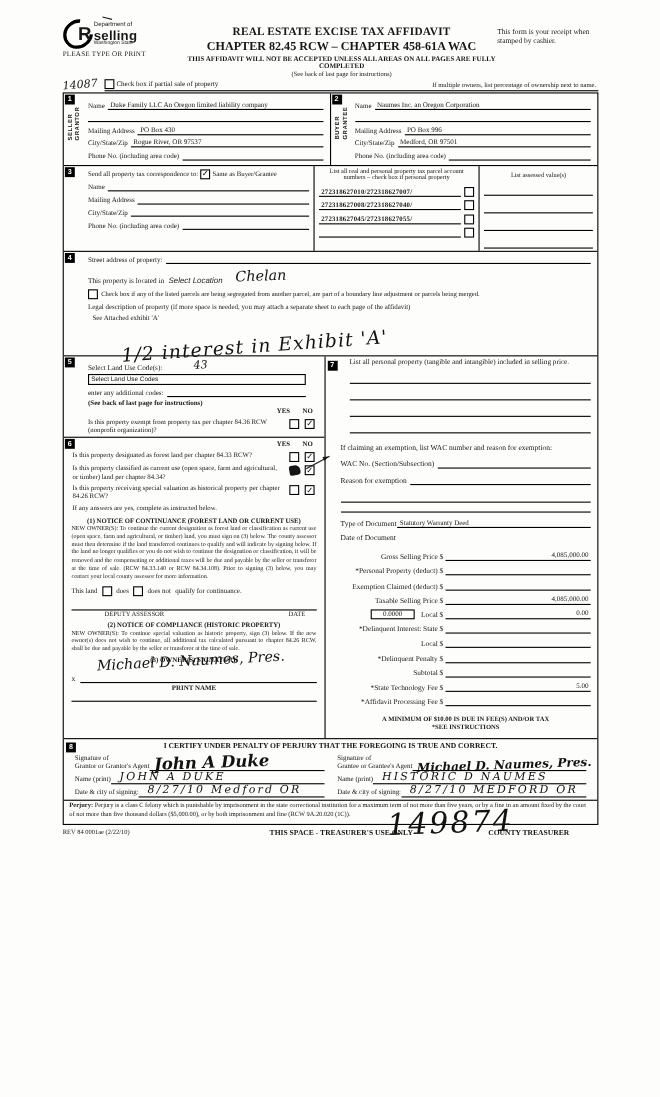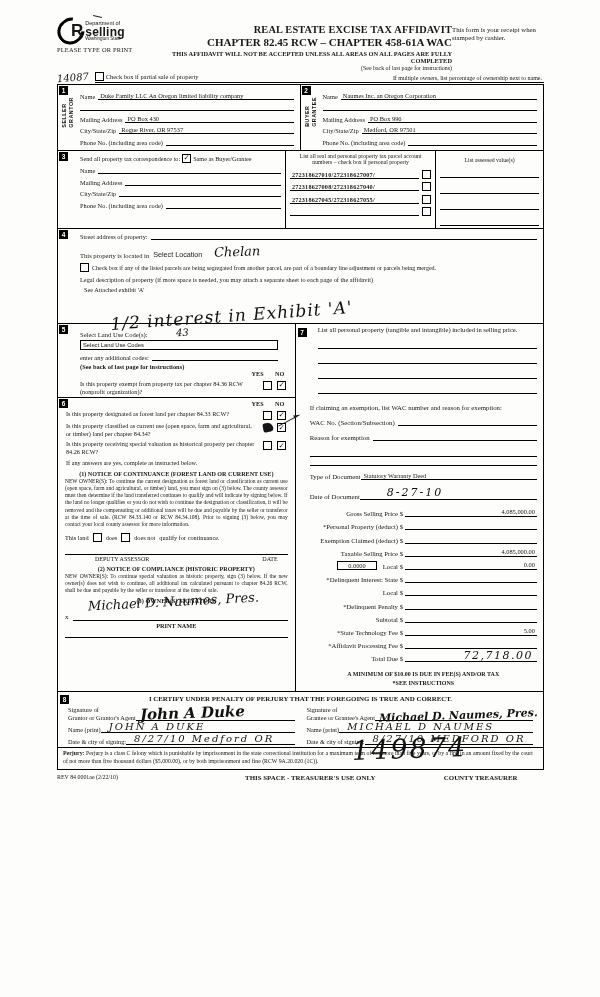--- a/index.html
+++ b/index.html
@@ -10,21 +10,21 @@
   .hdr{display:flex;align-items:flex-start;}
   .logo{width:112px;position:relative;padding-top:8px;}
   .logo-row{display:flex;align-items:center;}
   .logo-swoosh{width:22px;height:20px;border:3px solid #000;border-right-color:transparent;border-radius:50% 50% 50% 50%;transform:rotate(-40deg);position:relative;margin-right:-14px;}
   .logo-R{font-family:"Liberation Sans",sans-serif;font-weight:bold;font-size:17px;position:relative;z-index:2;}
   .logo-texts{margin-left:2px;line-height:1;}
   .logo-dept{font-family:"Liberation Sans",sans-serif;font-size:5.5px;}
   .logo-rev{font-family:"Liberation Sans",sans-serif;font-weight:bold;font-size:12px;letter-spacing:.2px;margin-top:-1px;}
   .logo-wa{font-family:"Liberation Sans",sans-serif;font-size:4.5px;margin-top:-1px;}
   .ptp{font-size:6.4px;margin-top:2px;letter-spacing:.2px;}
-  .titleblock{flex:1;text-align:right;padding-top:14px;}
+  .titleblock{flex:1;text-align:center;padding-top:14px;}
   .t1{font-weight:bold;font-size:10.3px;letter-spacing:.2px;}
   .t2{font-weight:bold;font-size:11px;margin-top:1px;}
   .t3{font-weight:bold;font-size:6.4px;margin-top:2px;}
   .t4{font-size:5.9px;margin-top:1px;}
   .receipt{width:92px;font-size:6.8px;padding-top:16px;line-height:1.25;}
   
   .prow{display:flex;align-items:flex-end;font-size:6.4px;margin-top:1px;}
   .hand{font-family:"DejaVu Serif",serif;font-style:italic;color:#121212;}
   .hnum{font-size:10px;transform:rotate(-5deg);margin-right:6px;}
   .prow .mid{display:flex;align-items:center;gap:2px;border-bottom:.9px solid #000;flex:1;padding-bottom:1px;}
@@ -50,21 +50,21 @@
   .b1{width:47%;position:relative;padding:3px 4px 4px 22px;box-sizing:border-box;border-right:1px solid #000;}
   .b2{width:31%;padding:2px 4px;box-sizing:border-box;border-right:1px solid #000;}
   .b3{width:22%;padding:2px 4px;box-sizing:border-box;}
   .b1-top{display:flex;align-items:center;gap:2px;font-size:6.2px;}
   .colhead{font-size:5.8px;text-align:center;line-height:1.2;}
   .parcel .line{font-weight:bold;font-size:6.2px;letter-spacing:.2px;}
   .parcel{gap:3px;}
   
   .rowC{position:relative;border-bottom:1.2px solid #000;padding:3px 6px 4px 22px;min-height:86px;box-sizing:border-box;}
   .locrow{display:flex;align-items:flex-end;font-size:6.6px;margin-top:4px;gap:4px;}
-  .selectloc{font-family:"Liberation Sans",sans-serif;font-size:7.2px;color:#222;}
+  .selectloc{font-family:"Liberation Sans",sans-serif;font-size:7.2px;color:#222;font-style:italic;}
   .hand-loc{font-size:13px;transform:rotate(-2deg);margin-left:8px;}
   .segrow{display:flex;align-items:center;gap:3px;font-size:6px;margin-top:4px;}
   .legal{font-size:6.3px;margin-top:4px;}
   .exhibit{font-size:6.3px;margin-top:3px;margin-left:4px;}
   .hand-big{font-size:17px;transform:rotate(-4deg);margin:6px 0 0 30px;letter-spacing:1px;}
   
   .rowD{display:flex;border-bottom:1.2px solid #000;}
   .dL{width:49%;box-sizing:border-box;border-right:1px solid #000;}
   .dR{width:51%;box-sizing:border-box;padding:2px 6px 4px 14px;position:relative;}
   .sec5{position:relative;padding:3px 6px 2px 22px;min-height:64px;}
@@ -451,38 +451,34 @@
               <span class="line"></span>
             </div>
           <div class="divider"></div>
 
           <div class="docrow">
             <span>Type of Document</span>
             <span class="line"><span class="docval">Statutory Warranty Deed</span></span>
           </div>
           <div class="docrow">
             <span>Date of Document</span>
-            <span class="line"><span class="hand hand-date">8-27-10</span></span>
           </div>
 
           <div style="margin-top:4px">
             <div class="mrow"><span class="mlab">Gross Selling Price</span>&nbsp;<span>$</span><span class="mline"><span class="mval">4,085,000.00</span></span></div>
             <div class="mrow"><span class="mlab">*Personal Property (deduct)</span>&nbsp;<span>$</span><span class="mline"><span class="mval"></span></span></div>
             <div class="mrow"><span class="mlab">Exemption Claimed (deduct)</span>&nbsp;<span>$</span><span class="mline"><span class="mval"></span></span></div>
             <div class="mrow"><span class="mlab">Taxable Selling Price</span>&nbsp;<span>$</span><span class="mline"><span class="mval">4,085,000.00</span></span></div>
             <div class="mrow"><span class="ratebox">0.0000</span><span class="mlab">Local</span>&nbsp;<span>$</span><span class="mline"><span class="mval">0.00</span></span></div>
             <div class="mrow"><span class="mlab">*Delinquent Interest: State</span>&nbsp;<span>$</span><span class="mline"><span class="mval"></span></span></div>
             <div class="mrow"><span class="mlab">Local</span>&nbsp;<span>$</span><span class="mline"><span class="mval"></span></span></div>
             <div class="mrow"><span class="mlab">*Delinquent Penalty</span>&nbsp;<span>$</span><span class="mline"><span class="mval"></span></span></div>
             <div class="mrow"><span class="mlab">Subtotal</span>&nbsp;<span>$</span><span class="mline"><span class="mval"></span></span></div>
             <div class="mrow"><span class="mlab">*State Technology Fee</span>&nbsp;<span>$</span><span class="mline"><span class="mval">5.00</span></span></div>
             <div class="mrow"><span class="mlab">*Affidavit Processing Fee</span>&nbsp;<span>$</span><span class="mline"><span class="mval"></span></span></div>
-            <div class="mrow"><span class="mlab">Total Due</span>&nbsp;<span>$</span><span class="mline">
-                  <span class="hand mhand">72,718.00</span>
-                </span></div>
           </div>
 
           <div class="minimum">
             <div>A MINIMUM OF $10.00 IS DUE IN FEE(S) AND/OR TAX</div>
             <div>*SEE INSTRUCTIONS</div>
           </div>
         </div>
       </div>
 
       <div class="rowE">
@@ -514,21 +510,21 @@
           <div class="sigcol">
             <div class="srow">
               <span class="lab2"><span>Signature of</span><br><span>Grantee or Grantee's Agent</span></span>
               <span class="line">
                   <span class="hand sigscrawl sm">Michael D. Naumes, Pres.</span>
                 </span>
             </div>
             <div class="srow">
               <span class="lab2">Name (print)</span>
               <span class="line">
-                  <span class="hand handcap">MICHAEL D NAUMES</span>
+                  <span class="hand handcap">HISTORIC D NAUMES</span>
                 </span>
             </div>
             <div class="srow">
               <span class="lab2">Date &amp; city of signing:</span>
               <span class="line">
                   <span class="hand handcap">8/27/10  MEDFORD OR</span>
                 </span>
             </div>
           </div>
         </div>

